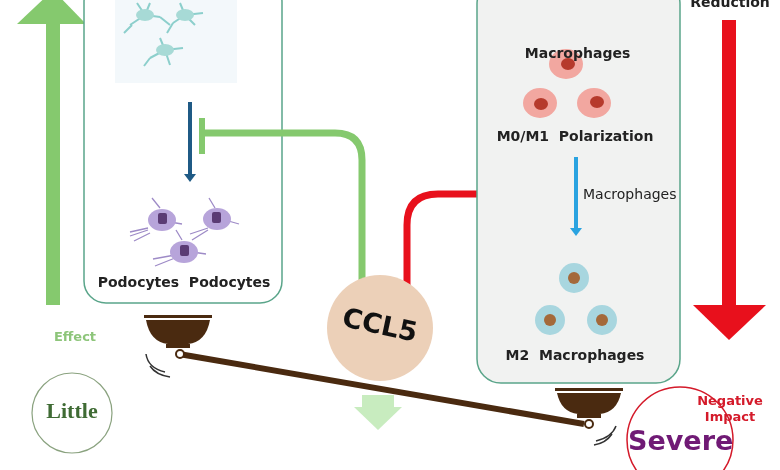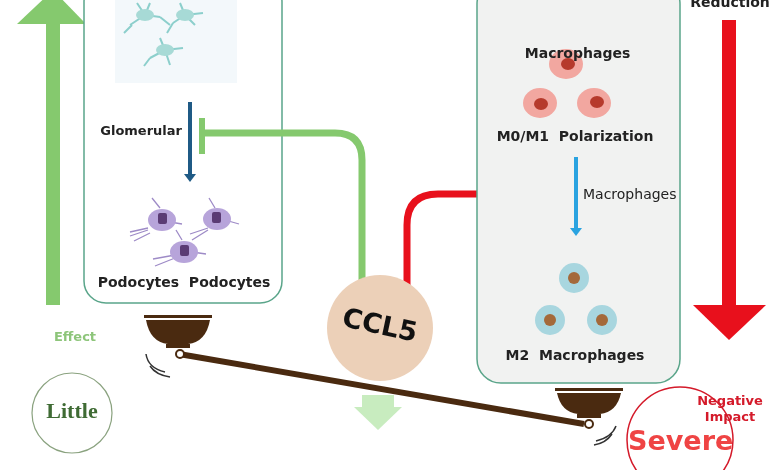--- a/index.html
+++ b/index.html
@@ -107,21 +107,20 @@
   <g>
     <rect x="362" y="395" width="32" height="12" fill="#c8ecbf"></rect>
     <polygon points="354,407 402,407 378,430" fill="#c8ecbf"></polygon>
   </g>
 
   <circle cx="72" cy="413" r="40" fill="#ffffff" stroke="#8aa27f" stroke-width="1.2"></circle>
   <circle cx="680" cy="440" r="53" fill="#ffffff" stroke="#d41a2a" stroke-width="1.5"></circle>
 </svg>
 
 <div class="lbl" style="position:absolute; left:90px; top:122px; width:92px; text-align:right; font-size:13px; line-height:17px; color:#222;">
-  <div>Glomerular</div>
 </div>
 
 <div class="lbl" style="position:absolute; left:90px; top:274px; width:188px; text-align:center; font-size:14px; color:#222; white-space:pre;">Podocytes  Podocytes</div>
 
 <div class="lbl" style="position:absolute; left:480px; top:2px; width:195px; text-align:center; font-size:14px; color:#222;margin-top:43px;">Macrophages</div>
 
 <div class="lbl" style="position:absolute; left:480px; top:128px; width:190px; text-align:center; font-size:14px; color:#222; white-space:pre;">M0/M1  Polarization</div>
 
 <div style="position:absolute; left:583px; top:186px; font-size:14px; color:#222;">Macrophages</div>
 
@@ -140,13 +139,13 @@
 
 <div class="lbl" style="position:absolute; left:32px; top:398px; width:80px; text-align:center; font-size:22px; color:#3f6b34;font-family:Liberation Serif, serif;">Little</div>
 
 <div class="lbl" style="position:absolute; left:680px; top:-6px; width:100px; text-align:center; font-size:14px; color:#222;">Reduction</div>
 
 <div class="lbl" style="position:absolute; left:680px; top:345px; width:100px; text-align:center; font-size:13px; line-height:16px; color:#d41a2a;margin-top:48px;">
   <div>Negative</div>
   <div>Impact</div>
 </div>
 
-<div class="lbl" style="position:absolute; left:628px; top:425px; width:104px; text-align:center; font-size:27px; color:#ef4444;">Severe</div>
+<div class="lbl" style="position:absolute; left:628px; top:425px; width:104px; text-align:center; font-size:27px; color:#701a75;">Severe</div>
 
 </body></html>

